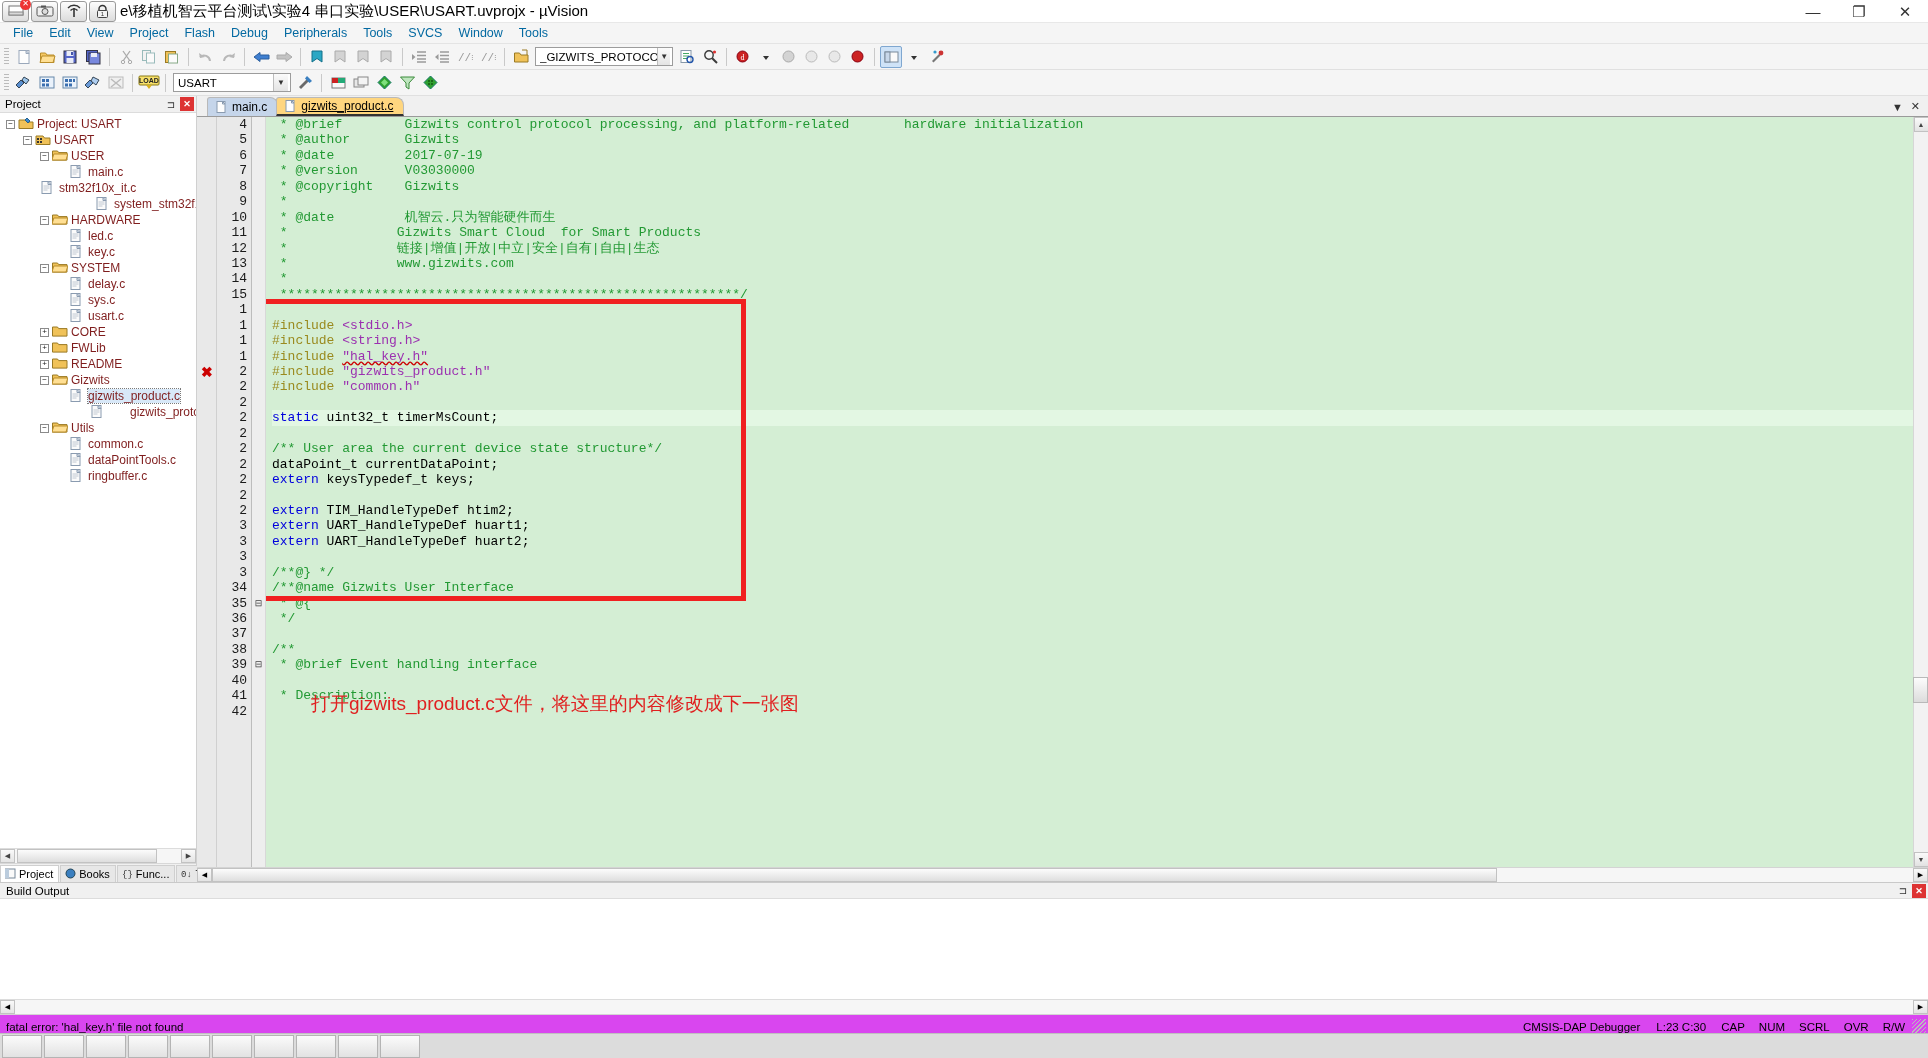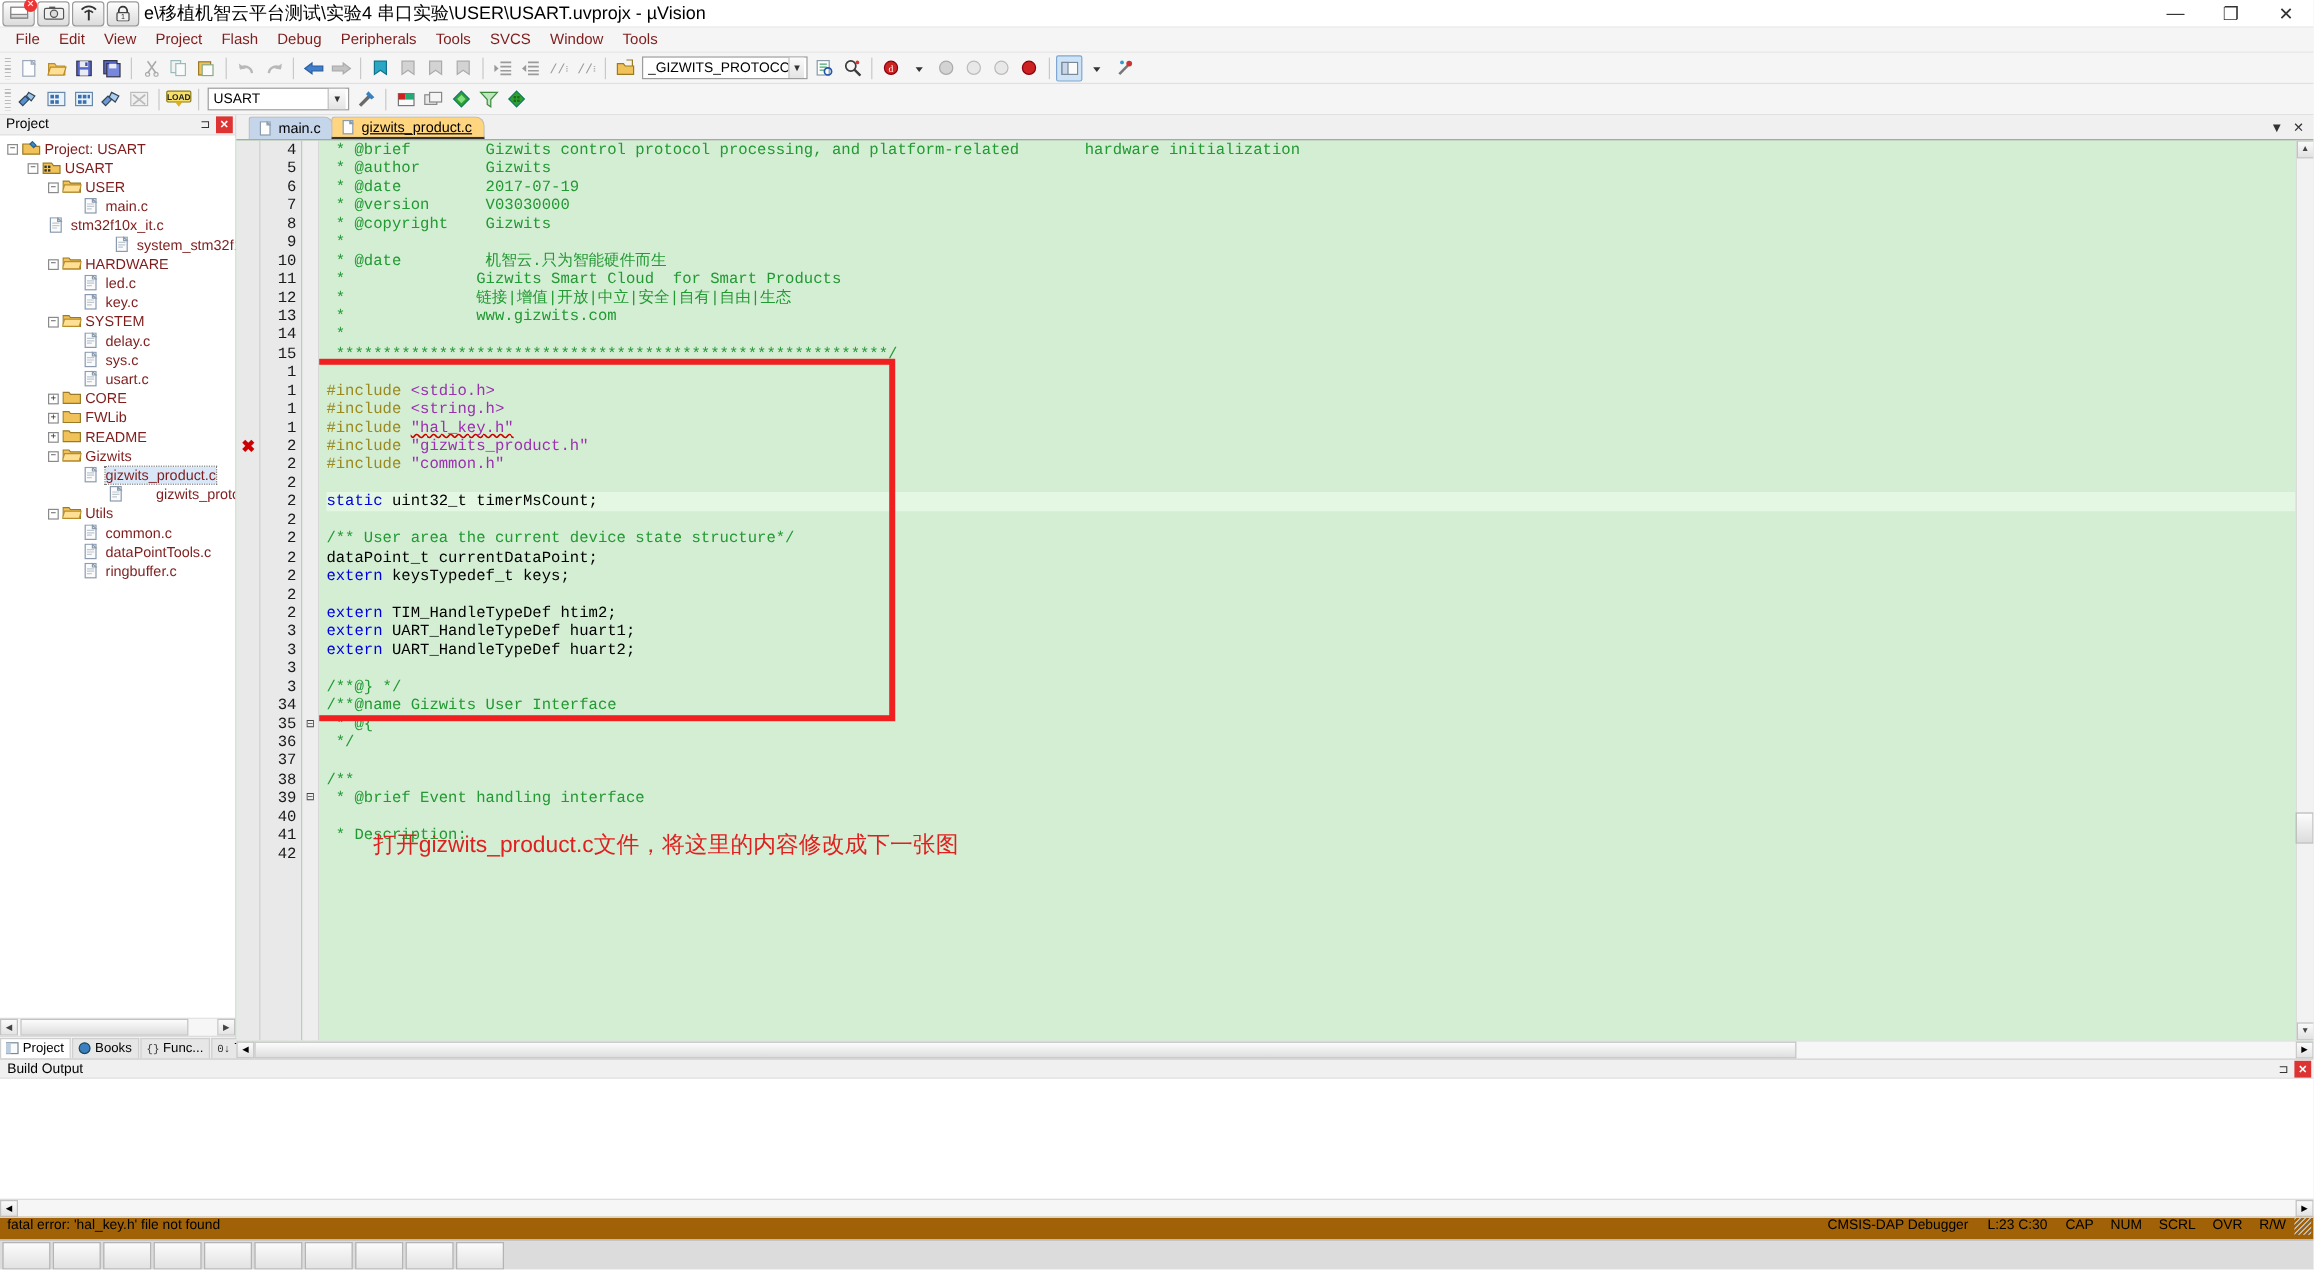--- a/index.html
+++ b/index.html
@@ -60,21 +60,21 @@
   .win-btn.close { color: #333; }
 
   
   .menubar {
     height: 21px; background: #f5f5f5;
     display: flex; align-items: center;
     padding-left: 5px;
     border-bottom: 1px solid #e4e4e4;
   }
   .menu-item {
-    font-size: 12.5px; color: #7f1d1d;
+    font-size: 12.5px; color: #0369a1;
     padding: 2px 8px; white-space: nowrap;
   }
 
   
   .toolbar {
     height: 26px; background: #f5f5f5;
     display: flex; align-items: center;
     padding-left: 4px;
     border-bottom: 1px solid #e0e0e0;
     gap: 1px;
@@ -281,21 +281,21 @@
     border-top: 1px solid #c9c9c9; border-bottom: 1px solid #dcdcdc;
   }
   .build-body { flex: 1; background: #ffffff; }
   .build-hscroll {
     height: 15px; background: #f0f0f0; display:flex; align-items:center;
     border-top: 1px solid #dcdcdc;
   }
 
   
   .statusbar {
-    height: 19px; background: #a16207; display: flex; align-items: flex-start;
+    height: 19px; background: #d946ef; display: flex; align-items: flex-end;
     font-size: 11.5px; color: #000; border-top: 1px solid #d4d4d4;
   }
   .sb-left { padding-left: 6px; }
   .sb-spacer { flex: 1; }
   .sb-cell { padding: 0 8px; }
   .sb-ind { padding: 0 7px; color: #000; }
   .sb-grip {
     width: 14px; height: 14px; margin-right:2px;
     background-image: repeating-linear-gradient(135deg,#bbb 0 1px,transparent 1px 3px);
   }

